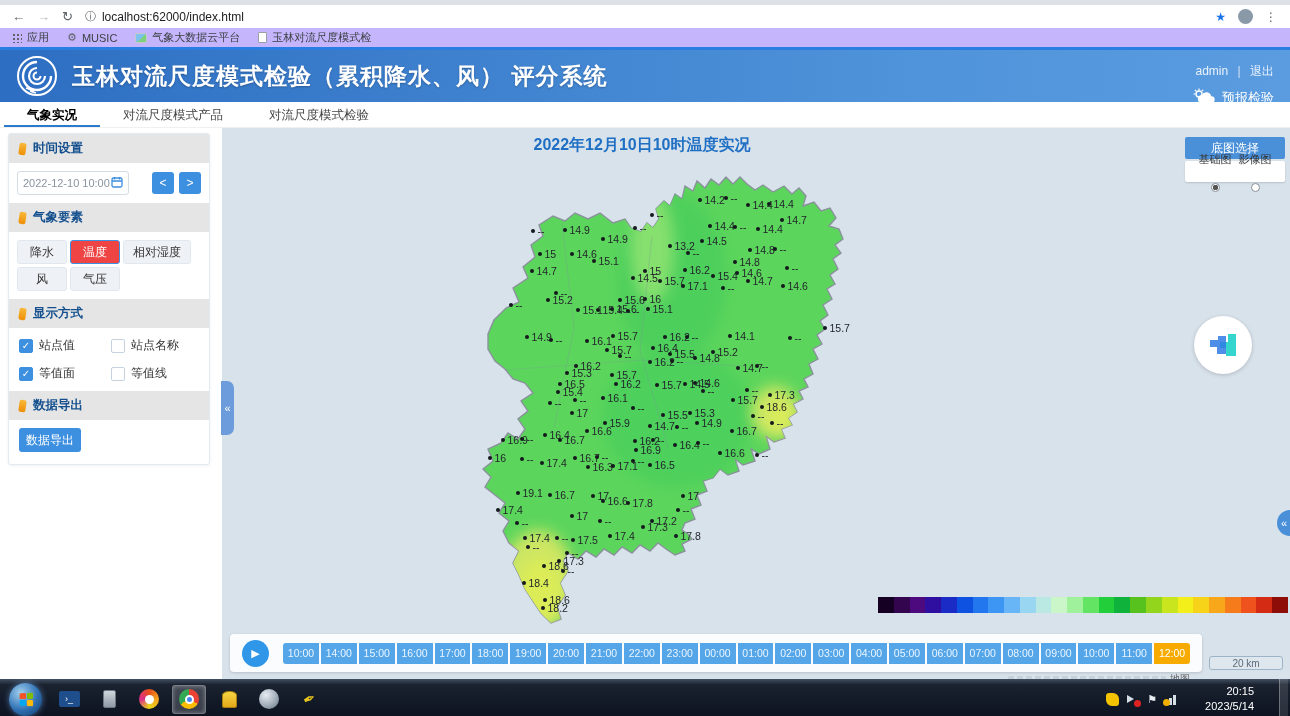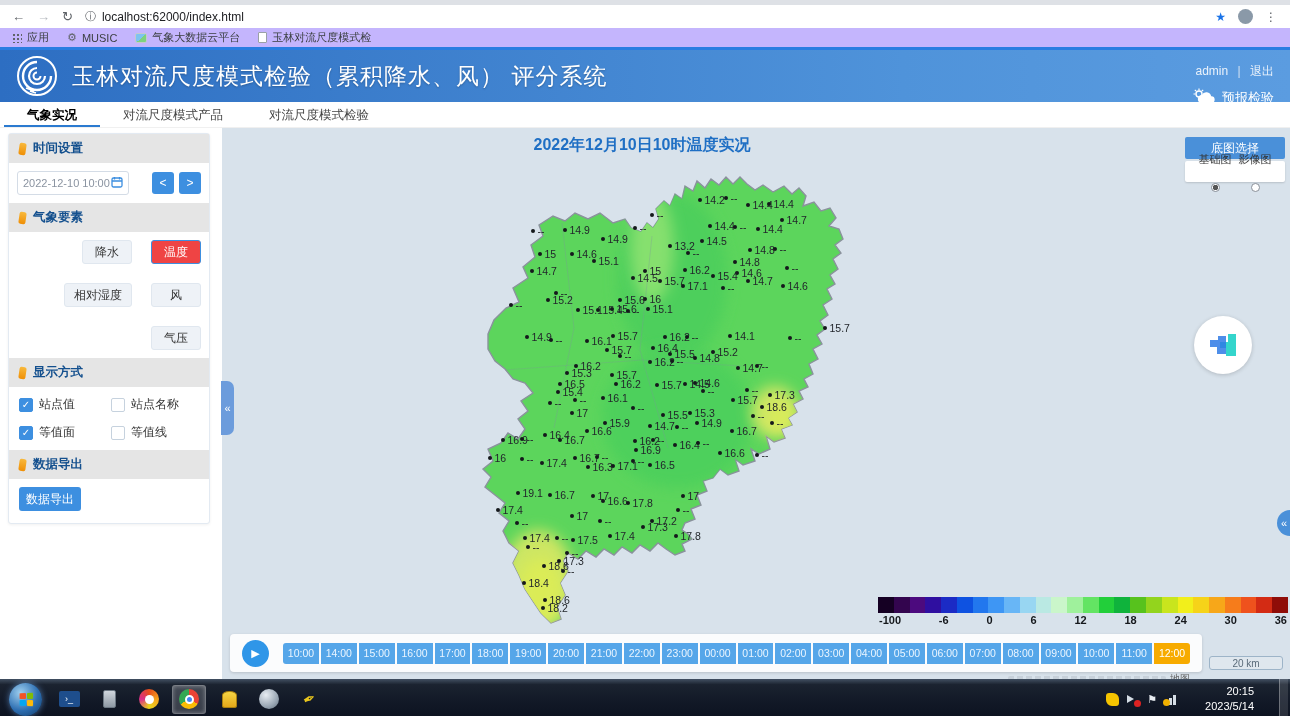--- a/index.html
+++ b/index.html
@@ -30,21 +30,21 @@
   .gear { color:#5f6368; font-size:11px; }
   .img-ico { width:12px; height:10px; border-radius:2px;
     background:linear-gradient(135deg,#7ec3f0 0 50%,#7ed27e 50% 100%); border:1px solid #c4c9ce;}
   .page-ico { width:9px; height:11px; background:#fff; border:1px solid #9aa0a6; border-radius:1px; }
 
   
   .header { height:53px; background:linear-gradient(90deg,#2d6ec2,#4f93da 70%,#5b9ce0);
     border-top:1px solid #2a7de1; color:#fff; display:flex; align-items:center;
     padding:0 16px; position:relative; }
   .logo-wrap { width:42px; height:42px; flex:0 0 auto; }
-  .app-title { font-size:23px; font-weight:normal; letter-spacing:1px; margin-left:14px;
+  .app-title { font-size:23px; font-weight:bold; letter-spacing:1px; margin-left:14px;
     text-shadow:0 1px 2px rgba(0,0,0,.25); }
   .header-right { position:absolute; right:16px; top:13px; text-align:right; }
   .user-row { font-size:12px; color:#eaf2fb; }
   .user-row .sep { margin:0 6px; color:#cfe0f2; }
   .forecast-row { margin-top:8px; font-size:13px; display:flex; align-items:center;
     gap:6px; justify-content:flex-end; }
 
   
   .tabbar { height:26px; background:#fff; display:flex; align-items:stretch;
     padding-left:4px; border-bottom:1px solid #f0f0f0; }
@@ -60,21 +60,21 @@
     padding:6px 10px; display:flex; align-items:center; gap:7px; }
   .pen-ico { width:7px; height:12px; background:linear-gradient(#f8b93c,#ef8f06);
     border-radius:2px; transform:rotate(8deg); }
   .time-body { padding:8px; display:flex; align-items:center; }
   .date-input { width:112px; height:24px; border:1px solid #d4dce6; border-radius:3px;
     font-size:11px; color:#8a93a0; display:flex; align-items:center;
     justify-content:space-between; padding:0 5px; background:#fff; }
   .stepper { margin-left:auto; display:flex; gap:5px; }
   .step-btn { width:22px; height:22px; background:#3d8fe0; color:#fff; border-radius:3px;
     display:flex; align-items:center; justify-content:center; font-size:12px; }
-  .element-grid { padding:8px; display:flex; flex-wrap:wrap; gap:19px;justify-content:flex-end; }
+  .element-grid { padding:8px; display:flex; flex-wrap:wrap; gap:3px; }
   .ebtn { height:24px; padding:0 9px; min-width:50px; background:#eef2f7;
     border:1px solid #e0e7ef; border-radius:3px; color:#333; font-size:12px;
     display:flex; align-items:center; justify-content:center; }
   .ebtn.active { background:#ef4444; border-color:#3d8fe0; color:#fff; }
   .display-grid { padding:9px 10px; display:grid; grid-template-columns:1fr 1fr;
     gap:11px 4px; font-size:12px; color:#333; }
   .chk-row { display:flex; align-items:center; gap:6px; }
   .chk { width:14px; height:14px; border:1px solid #c6d2de; border-radius:2px;
     background:#fff; display:inline-flex; align-items:center; justify-content:center;
     font-size:10px; color:transparent; flex:0 0 auto; }
@@ -666,31 +666,20 @@
           <div style="background: rgb(147, 212, 29);"></div>
           <div style="background: rgb(201, 229, 29);"></div>
           <div style="background: rgb(242, 239, 27);"></div>
           <div style="background: rgb(246, 211, 25);"></div>
           <div style="background: rgb(247, 167, 25);"></div>
           <div style="background: rgb(246, 124, 27);"></div>
           <div style="background: rgb(239, 82, 29);"></div>
           <div style="background: rgb(211, 43, 20);"></div>
           <div style="background: rgb(143, 13, 8);"></div>
         </div>
-      <div class="cb-labels" id="cb-labels">
-          <span>-100</span>
-          <span>-6</span>
-          <span>0</span>
-          <span>6</span>
-          <span>12</span>
-          <span>18</span>
-          <span>24</span>
-          <span>30</span>
-          <span>36</span>
-        </div>
     </div>
 
     <div class="timeline">
       <div class="play">▶</div>
       <div class="times" id="time-buttons">
           <div class="tbtn">10:00</div>
           <div class="tbtn">14:00</div>
           <div class="tbtn">15:00</div>
           <div class="tbtn">16:00</div>
           <div class="tbtn">17:00</div>

